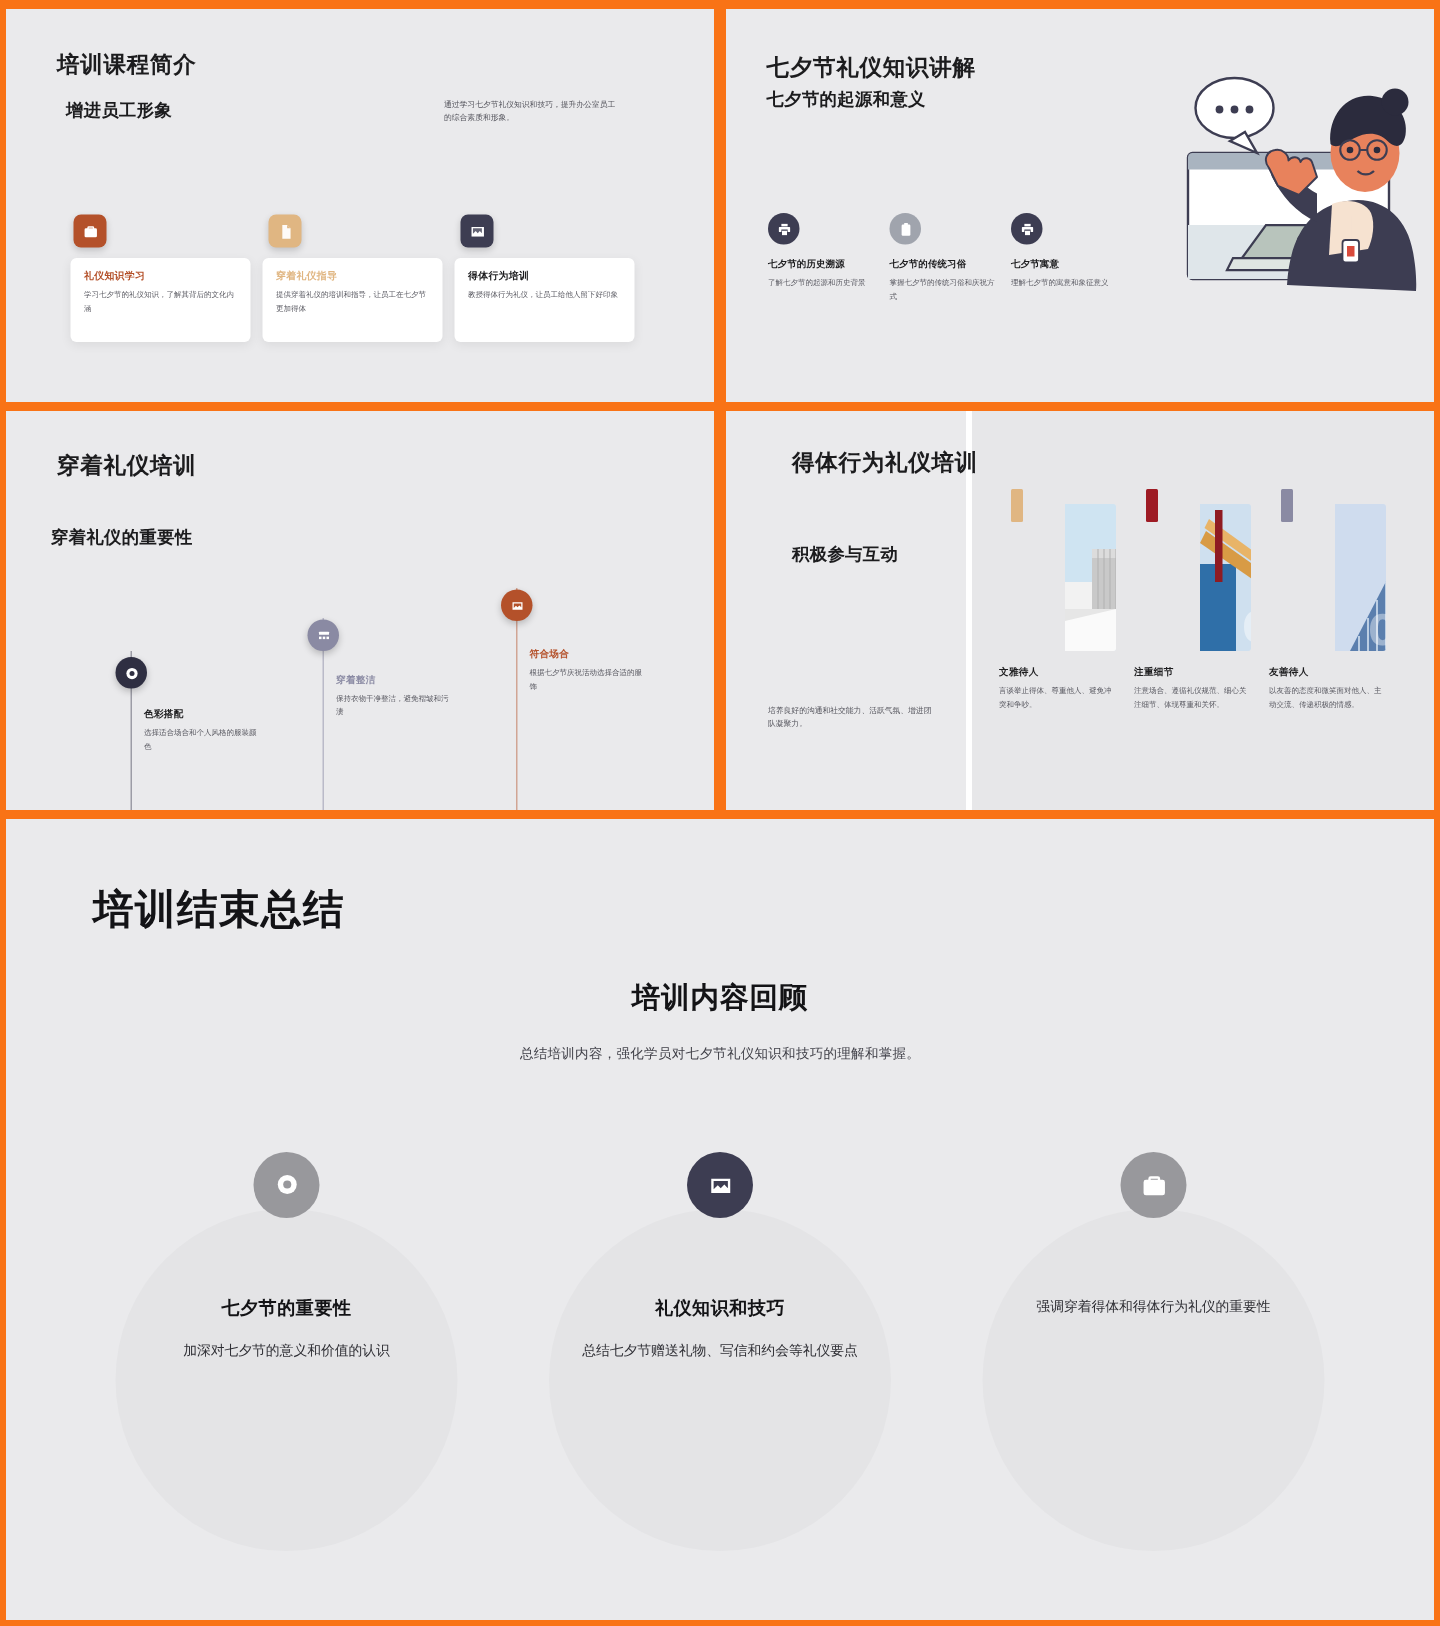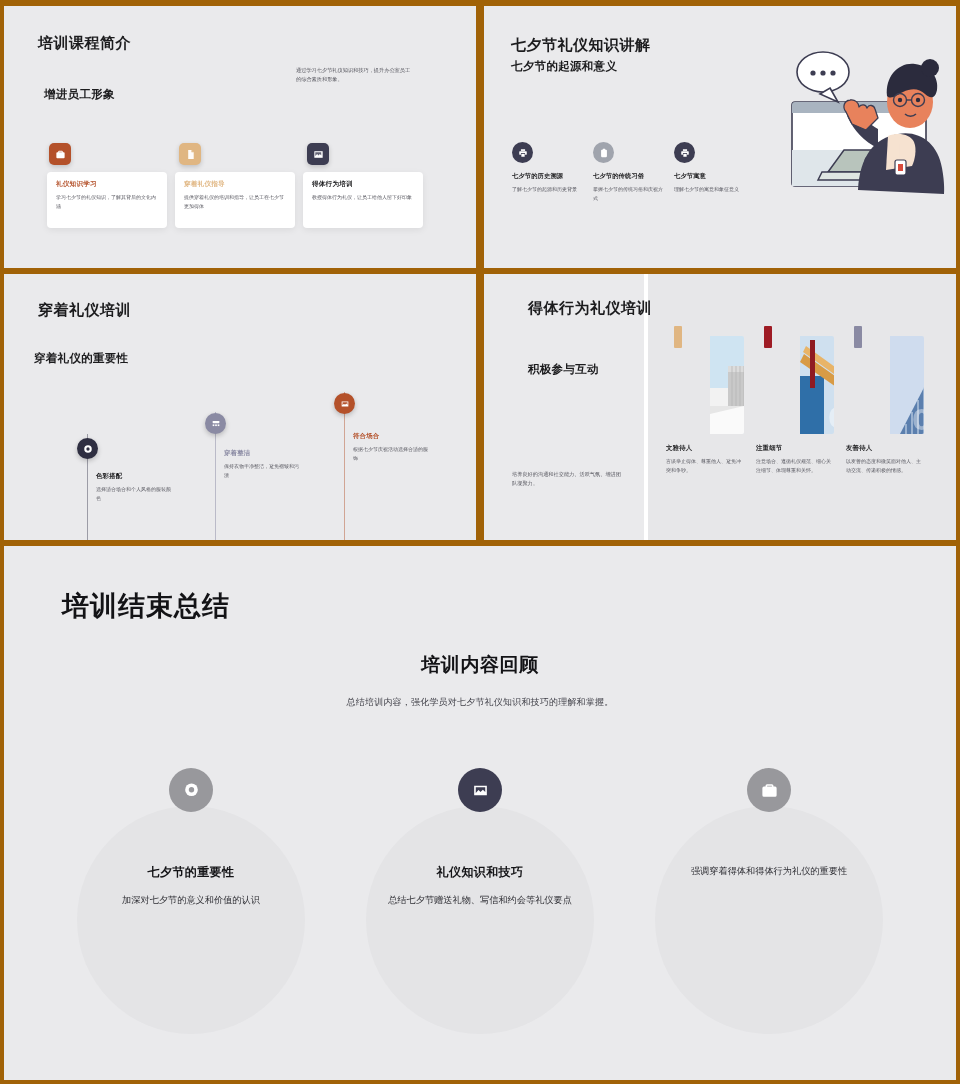--- a/index.html
+++ b/index.html
@@ -2,37 +2,37 @@
 <html><head>
 <meta charset="utf-8">
 <style>
   * { box-sizing: border-box; margin: 0; padding: 0; }
   html, body {
     width: 960px; height: 1084px;
     background: #ffffff;
     font-family: "Liberation Sans", "DejaVu Sans", sans-serif;
     overflow: hidden;
   }
-  .deck { width: 960px; height: 1084px; position: relative; background:#a16207; }
+  .deck { width: 960px; height: 1084px; position: relative; background:#f97316; }
 
   
   .panel { position: absolute; background: #eaeaec; overflow: hidden; }
 
   .p-title {
     font-size: 15px; font-weight: 700; color: #1c1c1e; letter-spacing: .5px;
   }
   .p-sub {
     font-size: 11.5px; font-weight: 700; color: #1c1c1e; letter-spacing: .3px;
   }
   .tiny { font-size: 5.2px; color: #54545c; line-height: 1.75; }
 
   
   #panel1 { left: 4px; top: 6px; width: 472px; height: 262px; }
   #panel1 .p-title { position: absolute; left: 34px; top: 28px; }
-  #panel1 .p-sub   { position: absolute; left: 40px; top: 60px; margin-top: 21px; }
+  #panel1 .p-sub   { position: absolute; left: 40px; top: 60px; }
   #panel1 .intro-note {
     position: absolute; left: 292px; top: 60px; width: 116px;
     font-size: 5.2px; color: #54545c; line-height: 1.8;
   }
   .ico-sq {
     position: absolute; width: 22px; height: 22px; border-radius: 5px;
     display: flex; align-items: center; justify-content: center;
     box-shadow: 0 2px 5px rgba(0,0,0,.18);
   }
   .ico-sq svg { width: 11px; height: 11px; }

